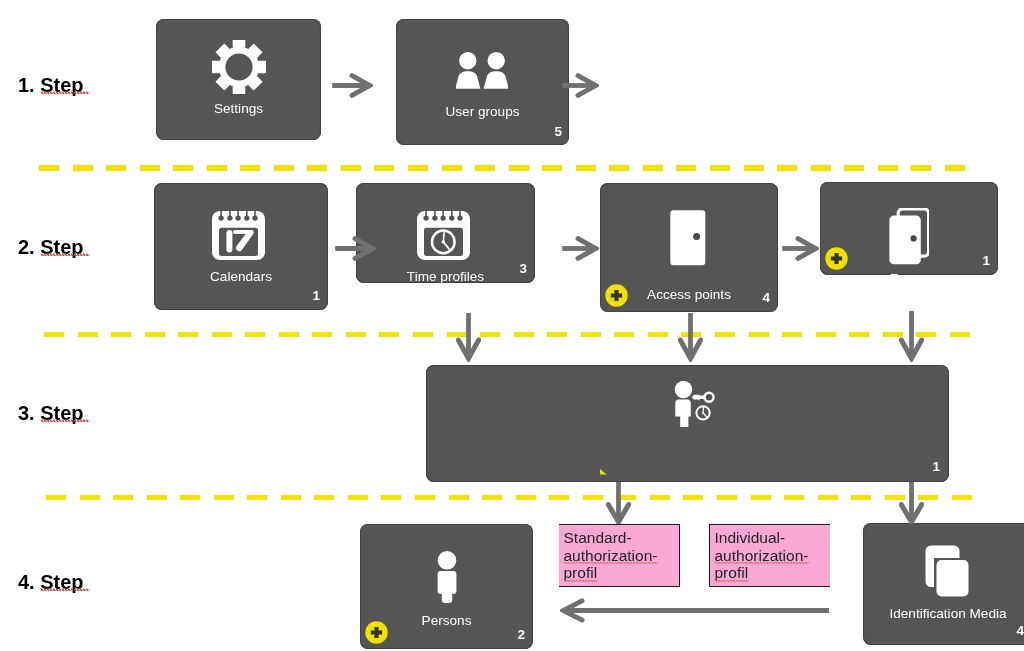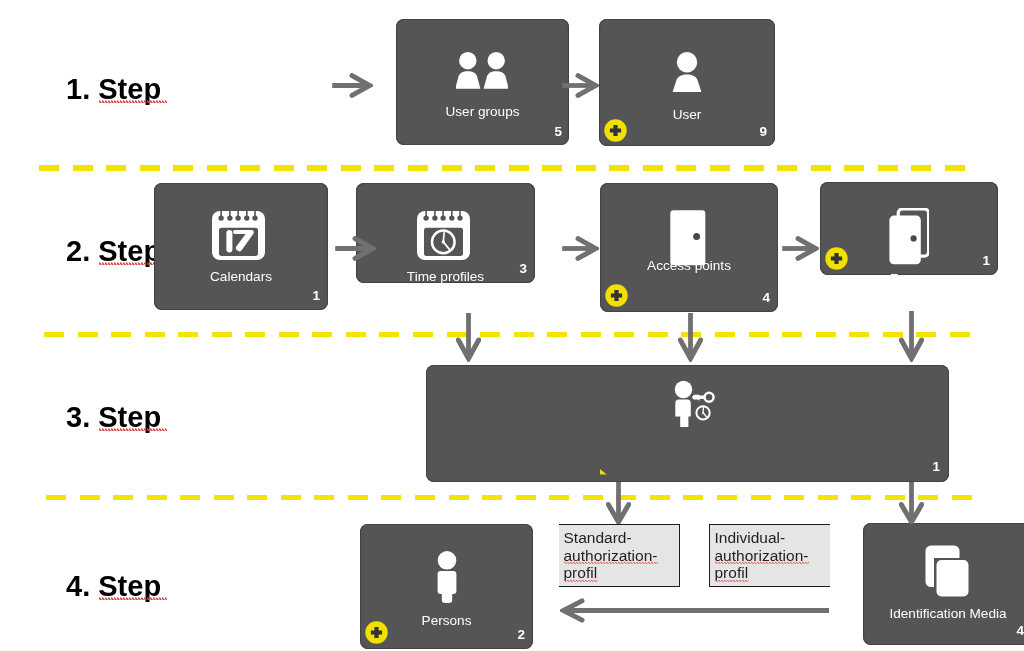--- a/index.html
+++ b/index.html
@@ -1,22 +1,22 @@
 <!DOCTYPE html>
 <html><head>
 <meta charset="utf-8">
 <style>
   html,body{margin:0;padding:0;background:#fff;}
   body{width:1024px;height:651px;overflow:hidden;
        font-family:"Liberation Sans",sans-serif;}
   #stage{position:relative;width:1024px;height:651px;background:#fff;}
 
   
-  .step-label{position:absolute;font-weight:bold;font-size:29px;color:#000;
-     white-space:nowrap;line-height:1;margin-left:48px;}
+  .step-label{position:absolute;font-weight:bold;font-size:20px;color:#000;
+     white-space:nowrap;line-height:1;}
   .step-label .word{position:relative;display:inline-block;}
   .sqgl{position:absolute;left:0;width:100%;height:4px;
         overflow:visible;pointer-events:none;}
   .step-label .sqgl{bottom:1px;left:1px;width:calc(100% + 5px);}
 
   
   .card{position:absolute;background:#555555;border-radius:8px;
         box-shadow:inset 0 0 0 1.1px #434343;}
   .card-label{position:absolute;left:0;right:0;text-align:center;color:#fff;
       font-size:13.6px;white-space:nowrap;line-height:1;}
@@ -27,21 +27,21 @@
 
   
   .dashline{position:absolute;height:5.5px;
       background-image:repeating-linear-gradient(to right,
           #f2e400 0 20px, rgba(255,255,255,0) 20px 33.55px);}
 
   
   .arrow{position:absolute;display:block;}
 
   
-  .tbox{position:absolute;background:#e5e5e5;
+  .tbox{position:absolute;background:#f9a8d4;
       border:1.7px solid #1c1c1c;
       font-size:15.5px;color:#1f1f1f;line-height:1.14;
       box-sizing:border-box;padding:4px 3px 0 4.5px;}
   .tbox .ln{position:relative;display:inline-block;white-space:nowrap;}
   .tbox .sqgl{bottom:0px;}
 </style>
 </head>
 <body>
 
 <svg width="0" height="0" style="position:absolute">
@@ -79,44 +79,41 @@
     <span>4.</span>
     <span class="word"><span>Step</span><svg class="sqgl">
           <rect x="0" y="0" width="100%" height="5" fill="url(#sqpat)"></rect>
         </svg></span>
   </div>
 
   <div class="dashline" style="left:38.5px;top:165.3px;width:933px;"></div>
   <div class="dashline" style="left:44.3px;top:331.6px;width:929px;"></div>
   <div class="dashline" style="left:45.8px;top:494.7px;width:928px;"></div>
 
+  <div class="card" style="left:156px;top:19px;width:165px;height:121px;">
+    <svg class="card-icon" style="left:56px;top:21px;" width="54" height="54" viewBox="0 0 54 54">
+      <circle cx="27" cy="27" r="20.2" fill="#ffffff"></circle>
+      <path fill="#ffffff" d="M20.7 7.8V0h12.6v7.8zM36.12 8.97l5.52-5.52 8.91 8.91-5.52 5.52zM46.2 20.7H54v12.6h-7.8zM45.03 36.12l5.52 5.52-8.91 8.91-5.52-5.52zM33.3 46.2V54H20.7v-7.8zM17.88 45.03l-5.52 5.52-8.91-8.91 5.52-5.52zM7.8 33.3H0V20.7h7.8zM8.97 17.88L3.45 12.36l8.91-8.91 5.52 5.52z"></path>
+      <circle cx="27" cy="27" r="13.6" fill="#555555"></circle>
+    </svg>
+    <div class="card-label" style="top:83px;">Settings</div>
+    <div class="card-count" style="right:7px;bottom:6px;"></div>
+  </div>
 
   <div class="card" style="left:380px;top:19px;width:173px;height:126px;margin-left:16px;">
     <svg class="card-icon" style="left:60px;top:33px;" width="52" height="37" viewBox="0 0 52 37">
       <circle cx="11.8" cy="8.7" r="8.7" fill="#ffffff"></circle>
       <circle cx="40.2" cy="8.7" r="8.7" fill="#ffffff"></circle>
       <path fill="#ffffff" d="M11.8 19.2c5.1 0 8.1 1.7 9.3 5.4l3.3 12.1H-0.8l3.3-12.1c1.2-3.7 4.2-5.4 9.3-5.4z"></path>
       <path fill="#ffffff" d="M40.2 19.2c5.1 0 8.1 1.7 9.3 5.4l3.3 12.1H27.6l3.3-12.1c1.2-3.7 4.2-5.4 9.3-5.4z"></path>
     </svg>
     <div class="card-label" style="top:86px;">User groups</div>
     <div class="card-count" style="right:7px;bottom:7px;">5</div>
   </div>
 
-  <div class="card" style="left:599px;top:19px;width:176px;height:127px;">
-    <svg class="card-icon" style="left:73px;top:33px;" width="30" height="40" viewBox="0 0 30 40">
-      <circle cx="15" cy="10.2" r="10.2" fill="#fff"></circle>
-      <path fill="#fff" d="M15 22.4c6.1 0 9.9 2.3 11 7L29.4 40H0.6L4 29.4c1.1-4.7 4.9-7 11-7z"></path>
-    </svg>
-    <div class="card-label" style="top:89px;">User</div>
-    <div class="card-count" style="right:8px;bottom:8px;">9</div>
-    <svg class="plusbtn" style="left:5px;bottom:4px;" width="23" height="23" viewBox="0 0 23 23">
-      <circle cx="11.5" cy="11.5" r="11.2" fill="#f2e000"></circle>
-      <path fill="#333333" d="M9.4 5.9h4.2v3.5h3.5v4.2h-3.5v3.5H9.4v-3.5H5.9V9.4h3.5z"></path>
-    </svg>
-  </div>
 
   <div class="card" style="left:154px;top:183px;width:174px;height:127px;">
     <svg class="card-icon" style="left:58px;top:25px;" width="53" height="53" viewBox="0 0 53 53">
       <rect x="0" y="3" width="53" height="49" rx="8" fill="#ffffff"></rect>
       <g stroke="#555555" stroke-width="1.6" fill="none">
         <path d="M9.1 1.6V10"></path>
           <path d="M17.9 1.6V10"></path>
           <path d="M26.1 1.6V10"></path>
         <path d="M34.8 1.6V10"></path>
           <path d="M43 1.6V10"></path>
@@ -163,21 +160,21 @@
     </svg>
     <div class="card-label" style="top:87px;">Time profiles</div>
     <div class="card-count" style="right:8px;bottom:8px;">3</div>
   </div>
 
   <div class="card" style="left:600px;top:183px;width:178px;height:129px;">
     <svg class="card-icon" style="left:70px;top:27px;" width="36" height="56" viewBox="0 0 36 56">
       <rect x="0.3" y="0.2" width="35" height="55" rx="3.2" fill="#fff"></rect>
       <circle cx="26.6" cy="26.6" r="3.5" fill="#4a4a4a"></circle>
     </svg>
-    <div class="card-label" style="top:76px;">Access points</div>
+    <div class="card-label" style="top:105px;">Access points</div>
     <div class="card-count" style="right:8px;bottom:8px;">4</div>
     <svg class="plusbtn" style="left:5px;bottom:5px;" width="23" height="23" viewBox="0 0 23 23">
       <circle cx="11.5" cy="11.5" r="11.2" fill="#f2e000"></circle>
       <path fill="#333333" d="M9.4 5.9h4.2v3.5h3.5v4.2h-3.5v3.5H9.4v-3.5H5.9V9.4h3.5z"></path>
     </svg>
   </div>
 
   <div class="card" style="left:820px;top:182px;width:178px;height:93px;">
     <svg class="card-icon" style="left:69px;top:26px;" width="40" height="57" viewBox="0 0 40 57">
       <rect x="9.2" y="0.8" width="30.4" height="47.4" rx="4.5" fill="none" stroke="#ffffff" stroke-width="3.2"></rect>

